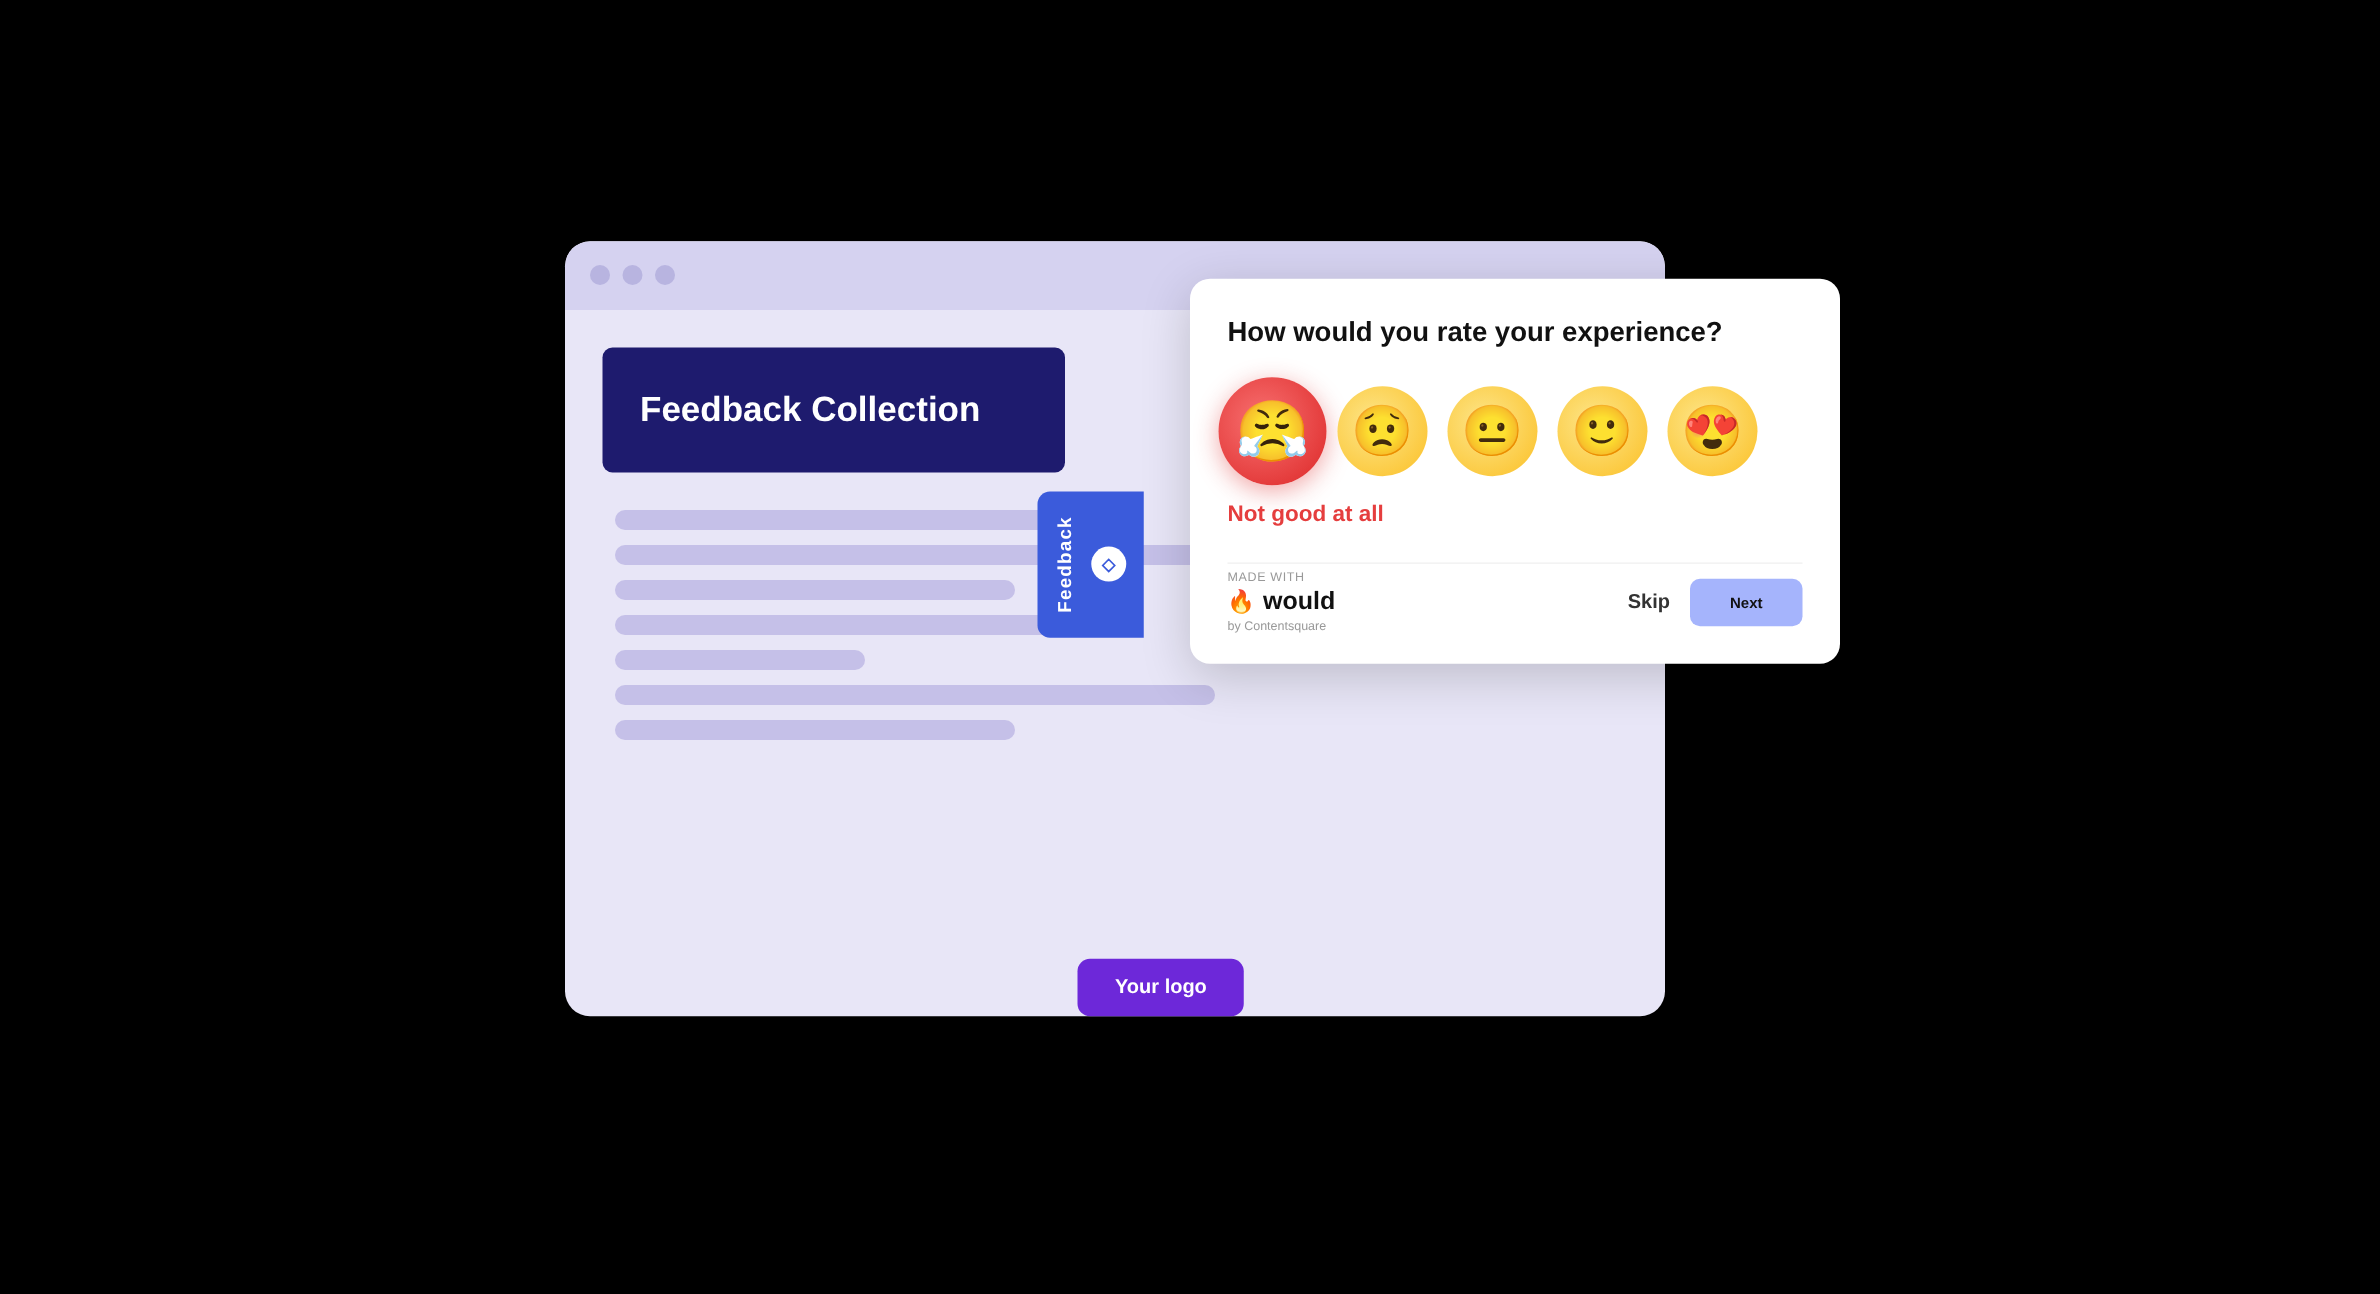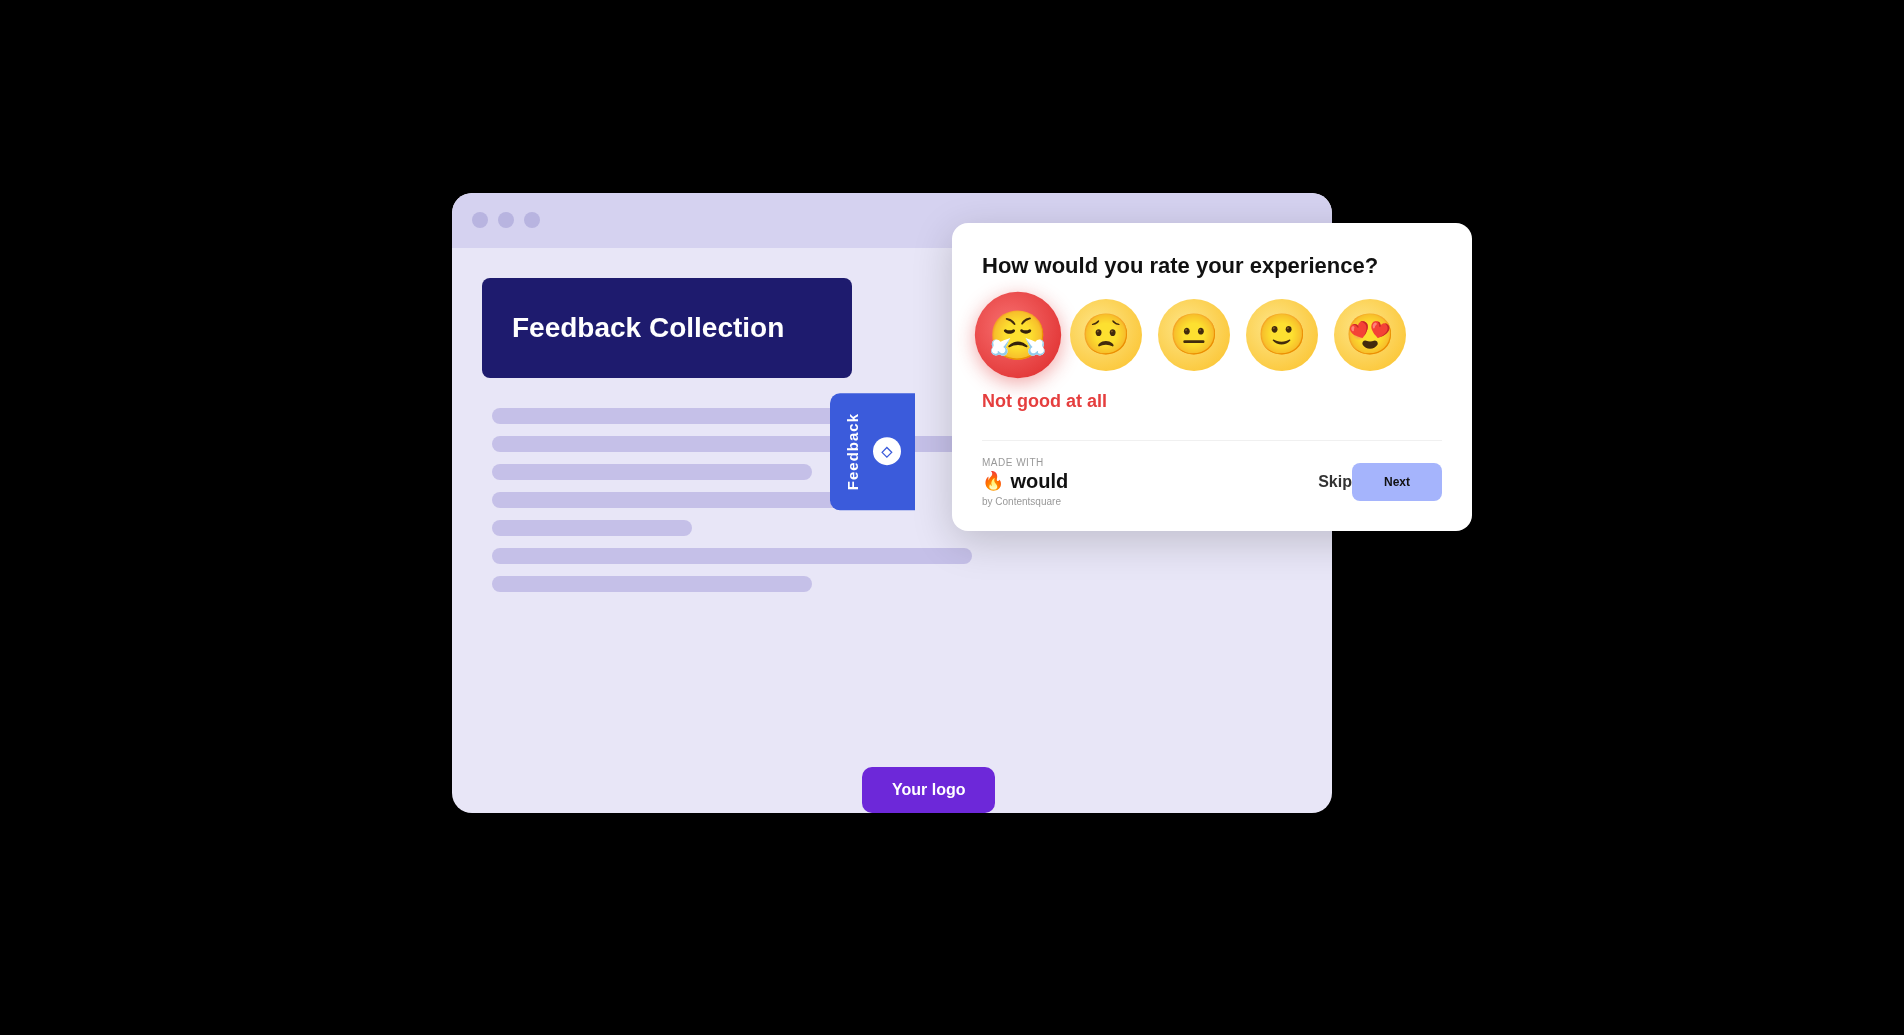--- a/index.html
+++ b/index.html
@@ -149,21 +149,21 @@
       border-radius: 16px;
       box-shadow: 0 10px 40px rgba(0,0,0,0.18);
       padding: 30px 30px 24px;
       z-index: 10;
     }
 
     .survey-question {
       font-size: 22px;
       font-weight: 700;
       color: #111;
-      margin-bottom: 20px;
+      margin-bottom: 30px;
     }
 
     .emoji-row {
       display: flex;
       gap: 16px;
       align-items: center;
       margin-bottom: 20px;
     }
 
     .emoji-btn {
@@ -202,21 +202,21 @@
       font-weight: 700;
       font-size: 18px;
       margin-bottom: 28px;
     }
 
     .survey-footer {
       display: flex;
       align-items: center;
       justify-content: space-between;
       border-top: 1px solid #f0f0f0;
-      padding-top: 16px;
+      padding-top: 6px;
     }
 
     .made-with {
       display: flex;
       flex-direction: column;
       gap: 2px;
     }
 
     .made-with-label {
       font-size: 10px;
@@ -244,20 +244,21 @@
 
     .contentsquare-label {
       font-size: 10px;
       color: #999;
       margin-top: 1px;
     }
 
     .footer-actions {
       display: flex;
       align-items: center;
+      gap: 16px;
     }
 
     .skip-btn {
       background: none;
       border: none;
       color: #333;
       font-size: 16px;
       font-weight: 600;
       cursor: pointer;
     }

